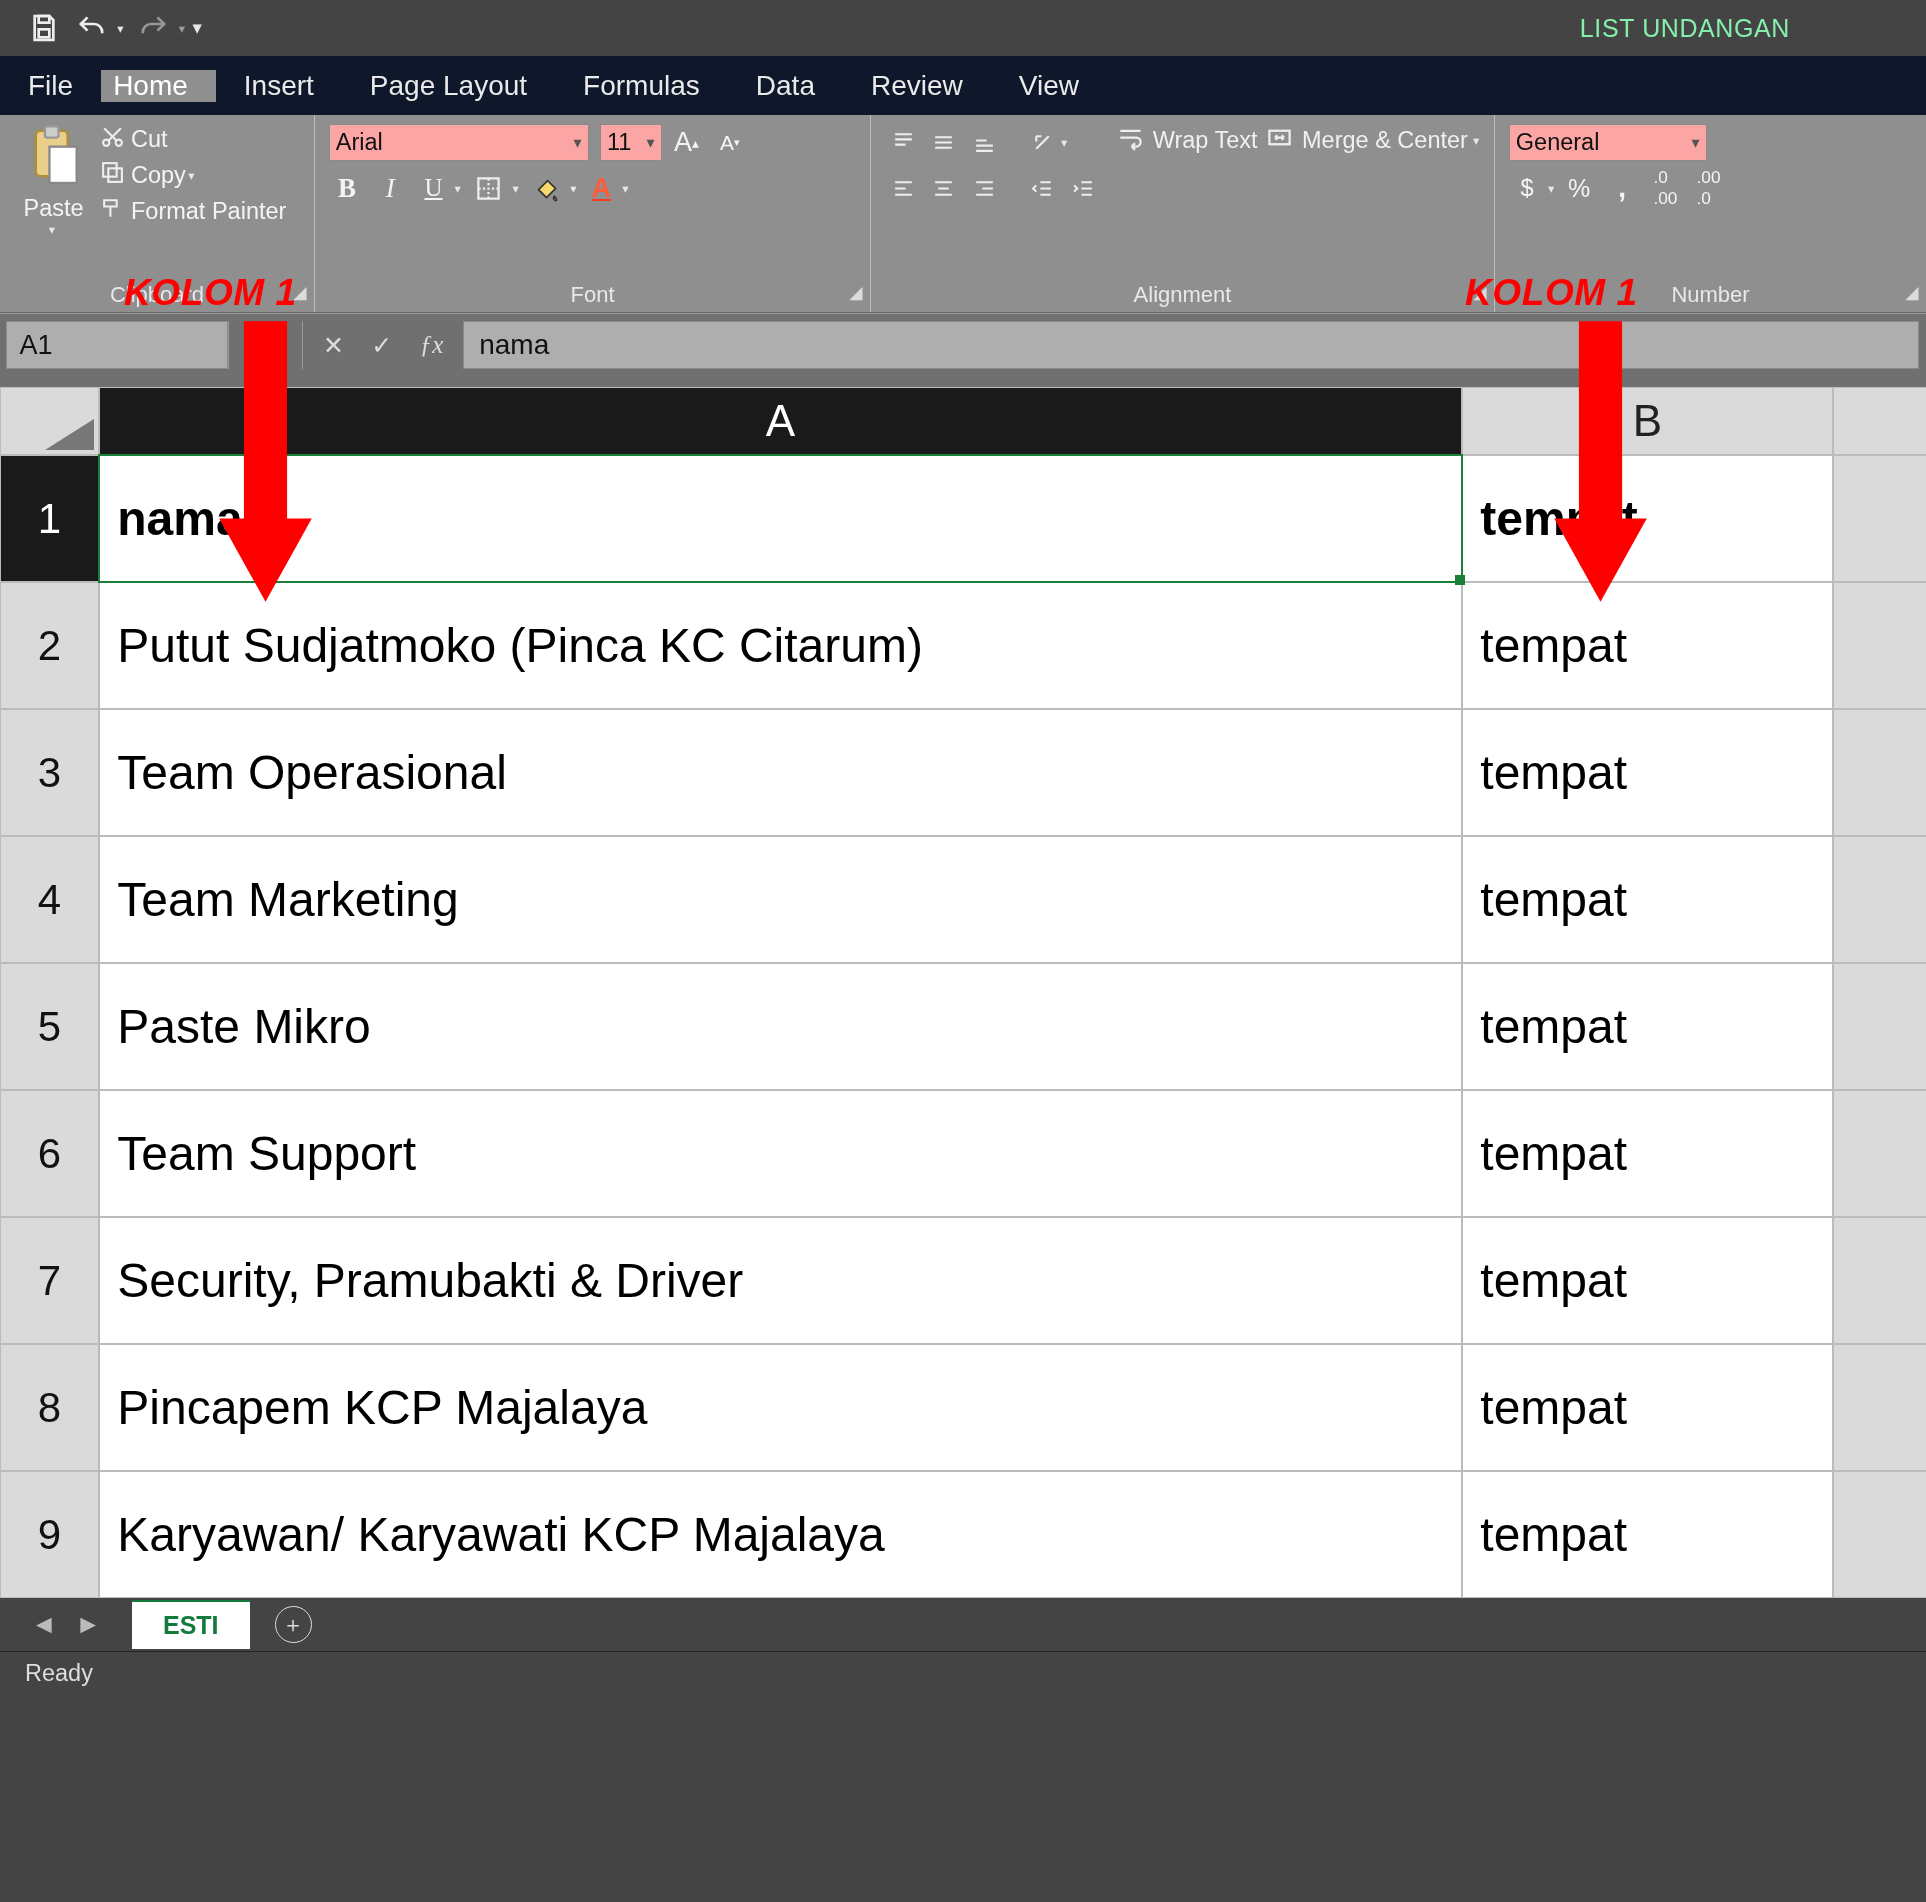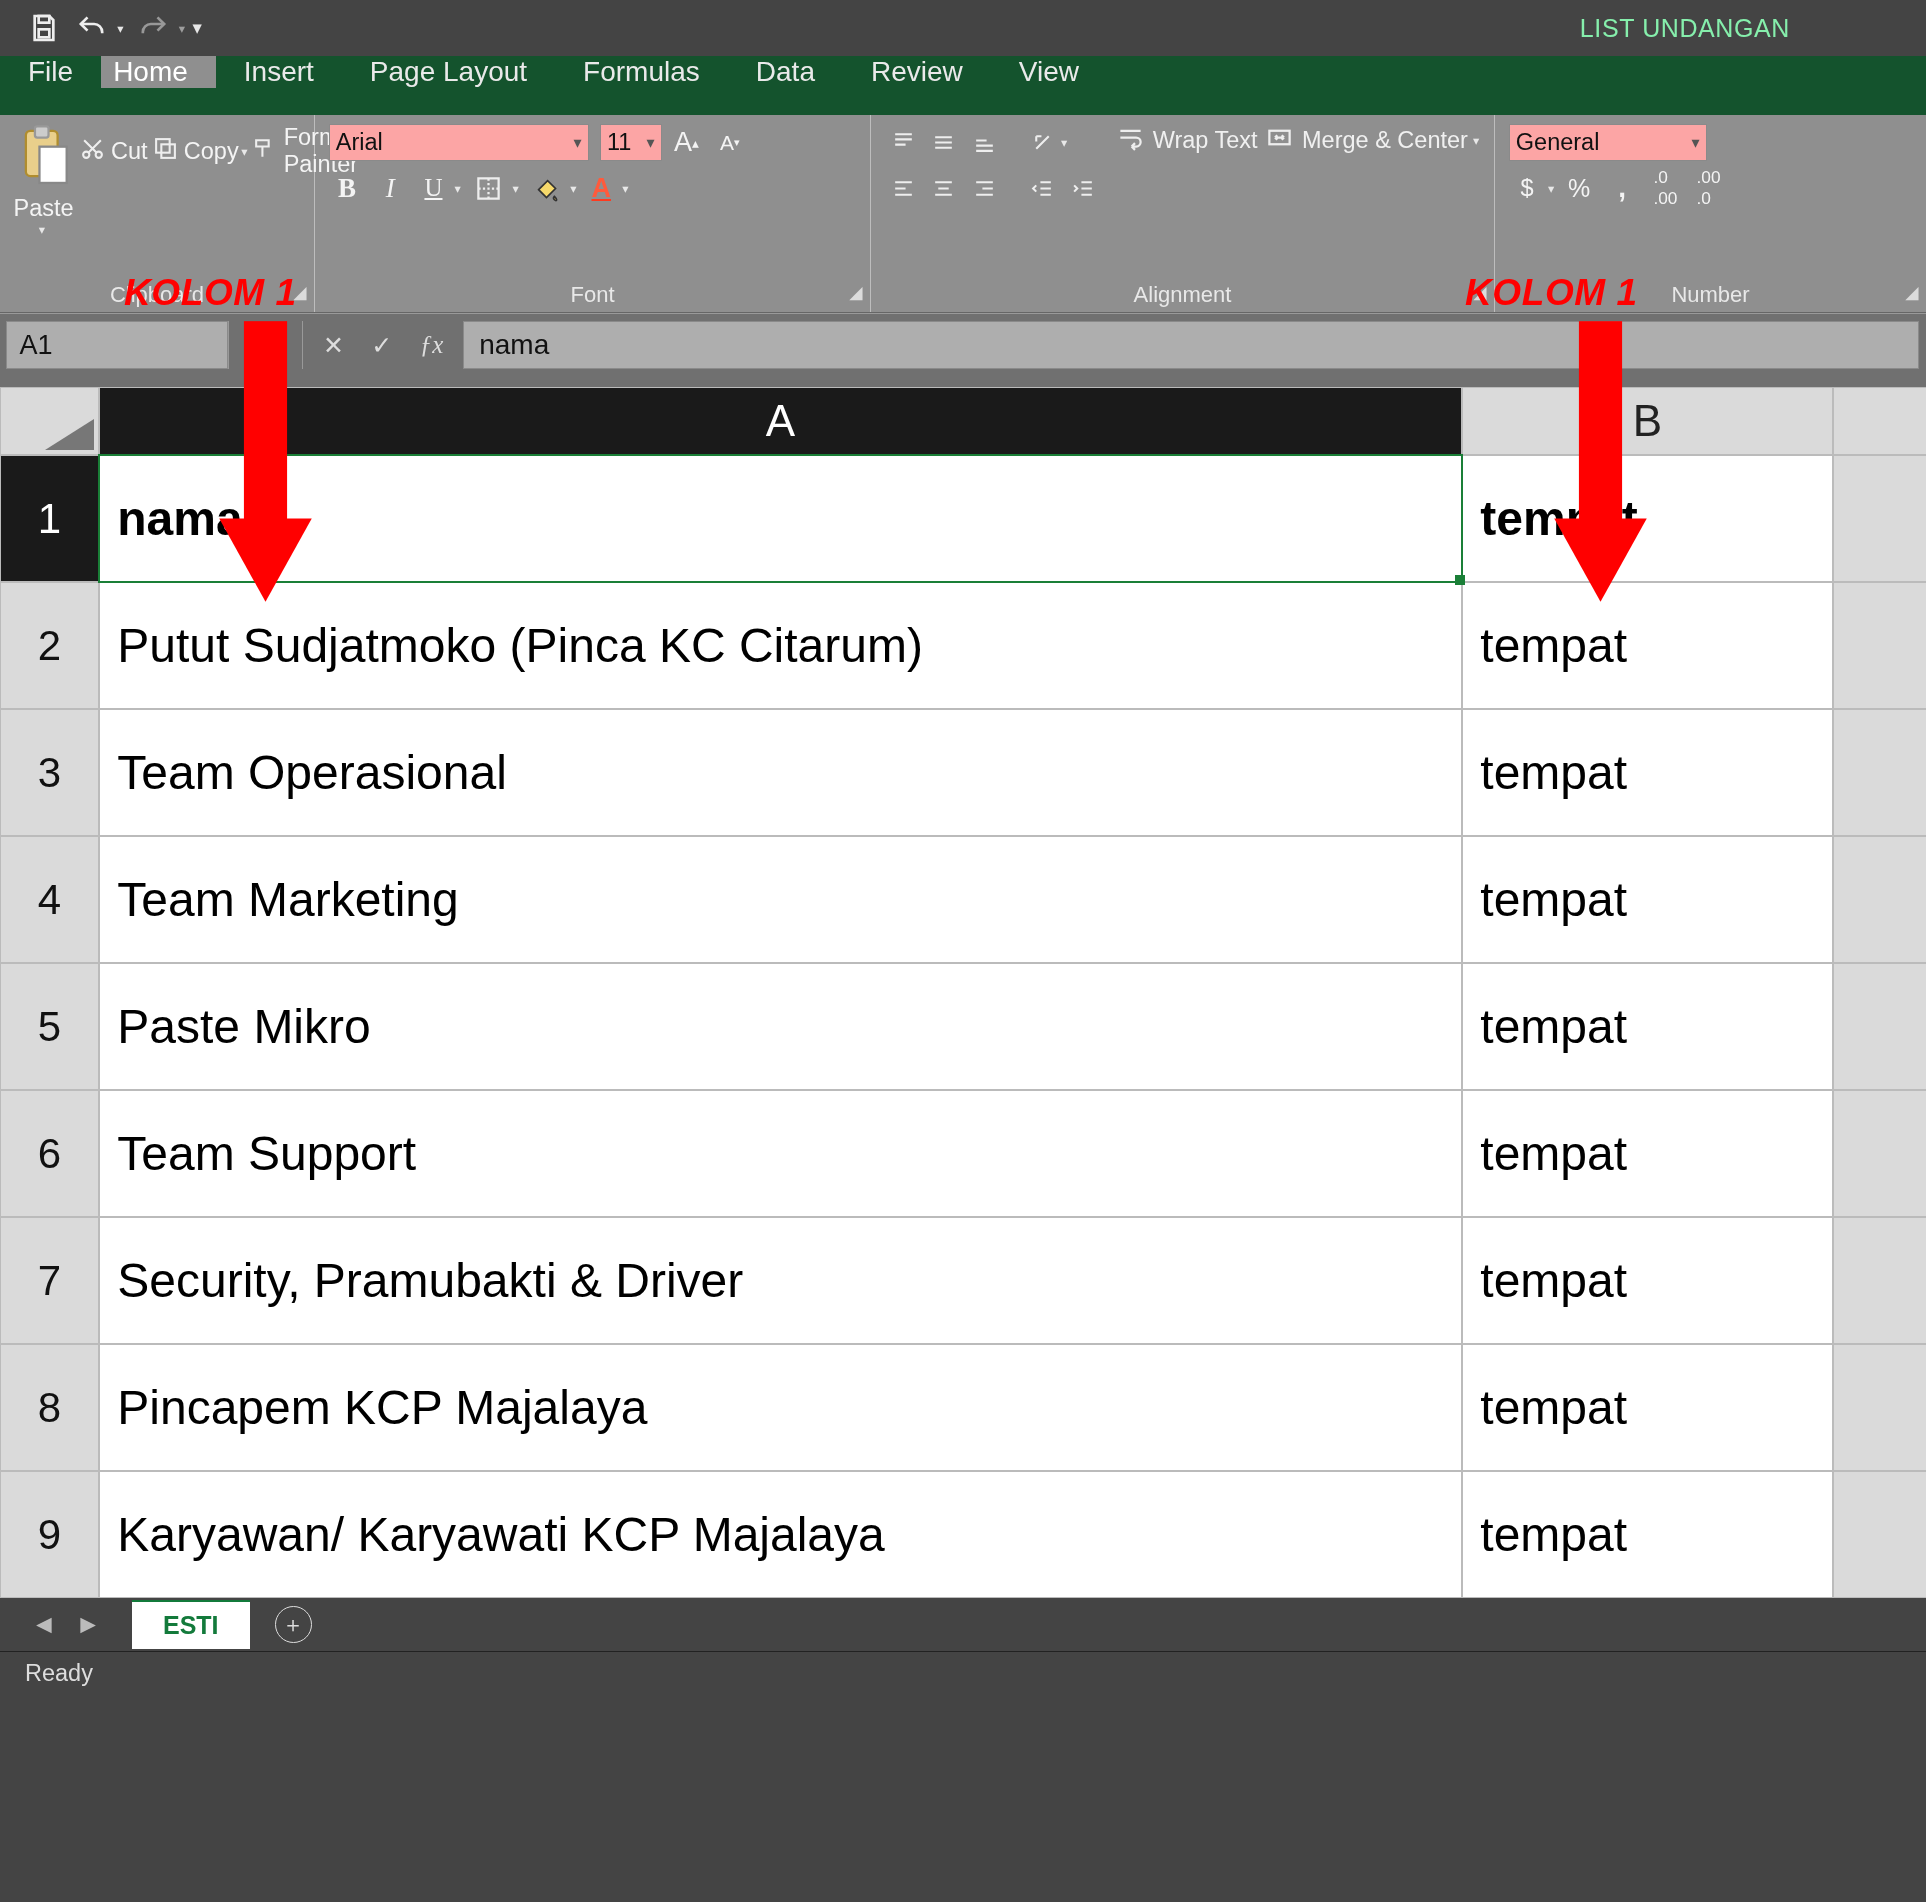--- a/index.html
+++ b/index.html
@@ -7,37 +7,37 @@
   body { font-family: "Segoe UI", Arial, sans-serif; background: #444; color: #fff; }
 
   
   .titlebar { height: 56px; background: #444; display: flex; align-items: center; }
   .qat { display: flex; align-items: center; gap: 11px; padding-left: 25px; }
   .qat .icon { width: 37px; height: 37px; display: flex; align-items: center; justify-content: center; }
   .title-spacer { flex: 1; }
   .doc-title { font-size: 25px; color: #86efac; padding-right: 136px; letter-spacing: 0.6px; }
 
   
-  .tab-row { height: 59px; background: #14532d; display: flex; align-items: flex-start; }
+  .tab-row { height: 59px; background: #0f172a; display: flex; align-items: center; }
   .tab { padding: 0 28px; font-size: 28px; color: #eaeaea; display: flex; align-items: center; cursor: pointer; }
   .tab.active { background: #8f8f8f; color: #fff; padding-left: 12px; }
   .tell-me { display: flex; align-items: center; font-size: 27px; color: #c2c2c2; padding-left: 15.4px; }
   .tell-me .bulb { margin-right: 12.4px; }
 
   
   .ribbon { height: 198px; background: #8f8f8f; display: flex; border-bottom: 1.2px solid #666; }
   .group { position: relative; border-right: 0.9px solid #bdbdbd; padding: 9.3px 13.6px 0 13.6px; display: flex; flex-direction: column; }
   .group-body { flex: 1; display: flex; align-items: flex-start; }
   .group-label { height: 34px; font-size: 22px; color: #e8e8e8; display: flex; align-items: center; justify-content: center; }
   .group .launcher { position: absolute; right: 7.4px; bottom: 8.7px; font-size: 17.3px; color: #dcdcdc; }
 
   
   .clip-big { width: 80px; display: flex; flex-direction: column; align-items: center; margin-right: 6.2px; }
   .clip-big .lbl { font-size: 23.5px; color: #f4f4f4; margin-top: 2.5px; }
-  .clip-list { display: flex; gap: 5px; }
+  .clip-list { display: flex; flex-direction: column; gap: 5px; }
   .clip-item { display: flex; align-items: center; gap: 6.2px; font-size: 23.5px; color: #f4f4f4; }
 
   
   .font-col { display: flex; flex-direction: column; gap: 8.7px; }
   .font-row { display: flex; align-items: center; gap: 6.2px; }
   .combo { background: #fca5a5; border: 1.2px solid #8a8a8a; height: 37px; display: flex; align-items: center; color: #111; font-size: 23.5px; padding: 0 6.2px; }
   .combo .dd { margin-left: auto; color: #555; font-size: 16px; }
   .font-name { width: 260px; }
   .font-size { width: 62px; margin-left: 5px; }
   .sqbtn { width: 37px; height: 37px; display: flex; align-items: center; justify-content: center; color: #f4f4f4; }

